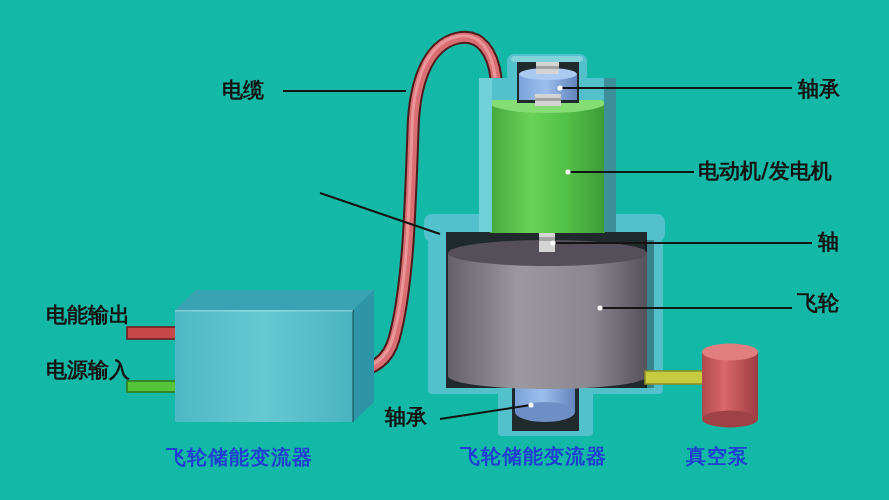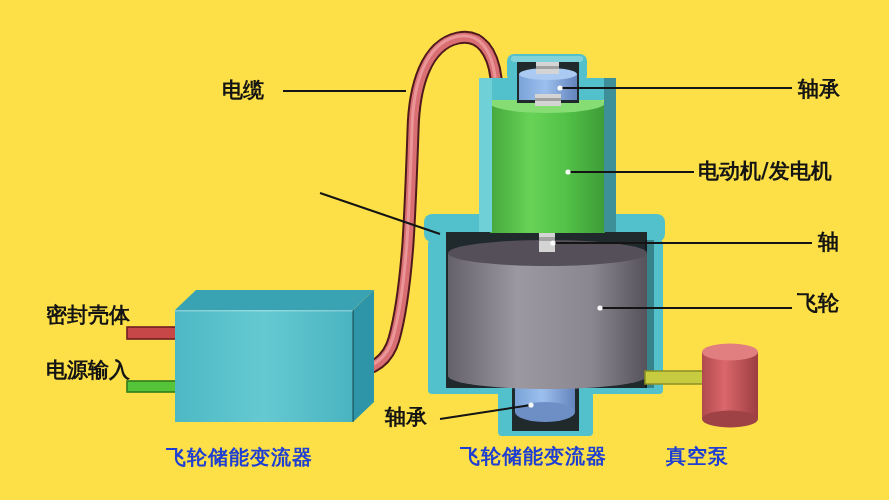--- a/index.html
+++ b/index.html
@@ -1,16 +1,16 @@
 <!DOCTYPE html>
 <html><head>
 <meta charset="utf-8">
 <style>
   html,body{margin:0;padding:0;background:#fff;}
-  #stage{position:relative;width:889px;height:500px;background:#fde047;overflow:hidden;
+  #stage{position:relative;width:889px;height:500px;background:#14b8a6;overflow:hidden;
          font-family:"DejaVu Sans",sans-serif;}
   #scene{position:absolute;left:0;top:0;}
   .lbl{position:absolute;font-family:"DejaVu Sans",sans-serif;font-weight:600;
        font-size:21px;color:#141414;white-space:nowrap;line-height:1.1;}
   .cap{position:absolute;font-family:"DejaVu Sans",sans-serif;font-weight:700;
        font-size:20px;color:#1e3fd2;white-space:nowrap;line-height:1.1;letter-spacing:1px;}
 </style>
 </head>
 <body>
 
@@ -137,25 +137,25 @@
       <line x1="440" y1="419" x2="531" y2="405" stroke="#141414"></line>
       <circle cx="560" cy="88" r="2.6" fill="#ffffff" opacity="0.95"></circle>
       <circle cx="568" cy="172" r="2.6" fill="#ffffff" opacity="0.95"></circle>
       <circle cx="553" cy="243" r="2.6" fill="#ffffff" opacity="0.95"></circle>
       <circle cx="600" cy="308" r="2.6" fill="#ffffff" opacity="0.95"></circle>
       <circle cx="531" cy="405" r="2.6" fill="#ffffff" opacity="0.95"></circle>
     </g>
   </svg>
 
   <div class="lbl" style="left:222px;top:79px">电缆</div>
-  <div class="lbl" style="left:46px;top:304px">密封壳体</div>
+  <div class="lbl" style="left:46px;top:304px">电能输出</div>
   <div class="lbl" style="left:46px;top:359px">电源输入</div>
   <div class="lbl" style="left:798px;top:78px">轴承</div>
   <div class="lbl" style="left:698px;top:160px">电动机/发电机</div>
   <div class="lbl" style="left:818px;top:231px">轴</div>
   <div class="lbl" style="left:797px;top:292px">飞轮</div>
   <div class="lbl" style="left:385px;top:406px">轴承</div>
 
   <div class="cap" style="left:166px;top:446px">飞轮储能变流器</div>
   <div class="cap" style="left:460px;top:445px">飞轮储能变流器</div>
-  <div class="cap" style="left:666px;top:445px">真空泵</div>
+  <div class="cap" style="left:686px;top:445px">真空泵</div>
 
 </div>
 
 </body></html>

